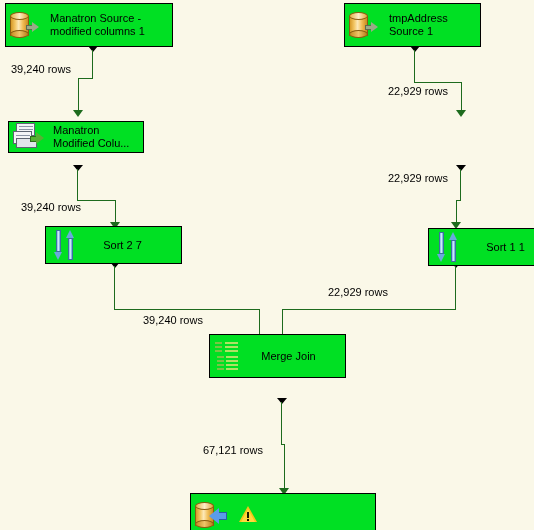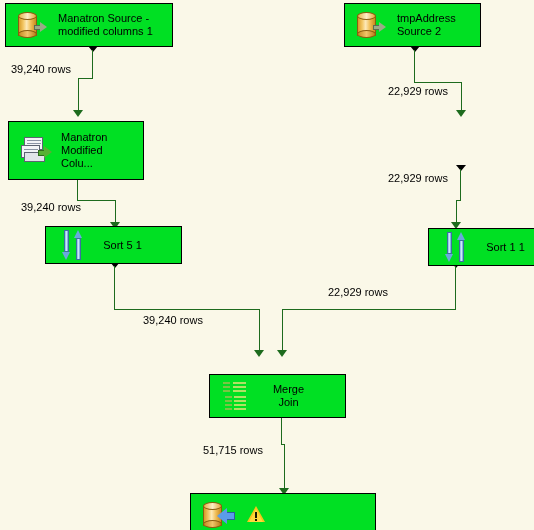--- a/index.html
+++ b/index.html
@@ -21,21 +21,21 @@
   }
 
   
   .node {
     position: absolute;
     background: #00e023;
     border: 1px solid #000000;
     box-sizing: border-box;
     display: flex;
     align-items: center;
-    padding: 0 8px;
+    padding: 0 0;
   }
   .node-icon {
     width: 38px;
     min-width: 38px;
     height: 36px;
     position: relative;
     margin-right: 4px;
     margin-left: 2px;
   }
   .node-label {
@@ -325,21 +325,21 @@
   <div class="seg seg-h" style="left:282px; top:309px; width:174px;"></div>
   <div class="seg seg-v" style="left:282px; top:309px; height:41px;"></div>
   <div class="arrow-head" style="left:277px; top:350px;"></div>
   <div class="edge-label" style="left:328px; top:286px;">22,929 rows</div>
 
   <div class="out-knob" style="left:277px; top:398px;"></div>
   <div class="seg seg-v" style="left:281px; top:402px; height:42px;"></div>
   <div class="seg seg-h" style="left:281px; top:444px; width:4px;"></div>
   <div class="seg seg-v" style="left:284px; top:444px; height:44px;"></div>
   <div class="arrow-head" style="left:279px; top:488px;"></div>
-  <div class="edge-label" style="left:203px; top:444px;">51,715 rows</div>
+  <div class="edge-label" style="left:203px; top:444px;">67,121 rows</div>
 
   <div class="node" style="left:5px; top:3px; width:168px; height:44px;">
     <div class="node-icon">
       <div class="cyl">
         <div class="cyl-body"></div>
         <div class="cyl-top"></div>
         <div class="cyl-bot"></div>
       </div>
       <div class="arrow-right-small">
           <div class="shaft"></div>
@@ -356,24 +356,24 @@
         <div class="cyl-body"></div>
         <div class="cyl-top"></div>
         <div class="cyl-bot"></div>
       </div>
       <div class="arrow-right-small">
           <div class="shaft"></div>
           <div class="tip"></div>
         </div>
     </div>
     <div class="node-label">tmpAddress
-Source 2</div>
-  </div>
-
-  <div class="node" style="left:8px; top:121px; width:136px; height:59px;">
+Source 1</div>
+  </div>
+
+  <div class="node" style="left:8px; top:121px; width:136px; height:32px;">
     <div class="node-icon">
       <div class="docs">
         <div class="doc doc1">
           <div class="ln" style="top:2px; width:14px;"></div>
           <div class="ln" style="top:5px; width:14px;"></div>
           <div class="ln" style="top:8px; width:11px;"></div>
         </div>
         <div class="doc doc2">
           <div class="ln" style="top:3px; width:14px;"></div>
           <div class="ln" style="top:6px; width:14px;"></div>
@@ -397,40 +397,40 @@
         <div class="sarrow down">
             <div class="bar"></div>
             <div class="head"></div>
           </div>
         <div class="sarrow up">
             <div class="bar"></div>
             <div class="head"></div>
           </div>
       </div>
     </div>
-    <div class="node-label" style="text-align:center; margin-right:26px;">Sort 5 1</div>
+    <div class="node-label" style="text-align:center; margin-right:26px;">Sort 2 7</div>
   </div>
 
   <div class="node" style="left:388px; top:228px; width:137px; height:38px;margin-left:40px;">
     <div class="node-icon">
       <div class="sorticon">
         <div class="sarrow down">
             <div class="bar"></div>
             <div class="head"></div>
           </div>
         <div class="sarrow up">
             <div class="bar"></div>
             <div class="head"></div>
           </div>
       </div>
     </div>
     <div class="node-label" style="text-align:center; margin-right:26px;">Sort 1 1</div>
   </div>
 
-  <div class="node" style="left:209px; top:374px; width:137px; height:44px;">
+  <div class="node" style="left:209px; top:334px; width:137px; height:44px;">
     <div class="node-icon">
       <div class="mergeicon">
         <div class="mgrp" style="left:1px; top:3px;">
           <div class="mrow dk" style="left:0; top:0;  width:7px;"></div>
           <div class="mrow dk" style="left:0; top:4px; width:7px;"></div>
           <div class="mrow dk" style="left:0; top:8px; width:7px;"></div>
         </div>
         <div class="mgrp" style="left:11px; top:3px;">
           <div class="mrow" style="left:0; top:0;  width:13px;"></div>
           <div class="mrow" style="left:0; top:4px; width:13px;"></div>

